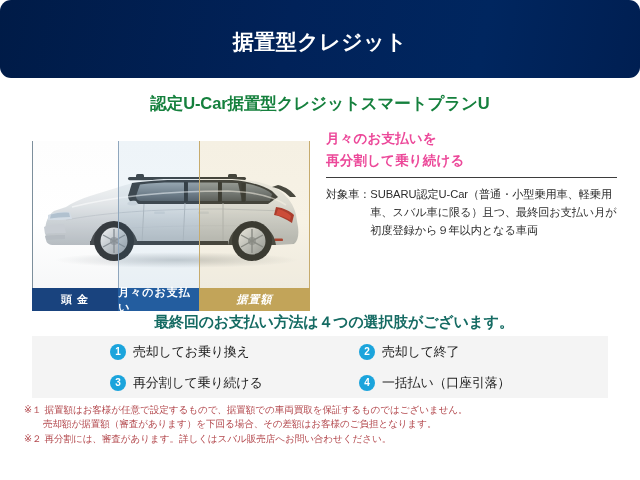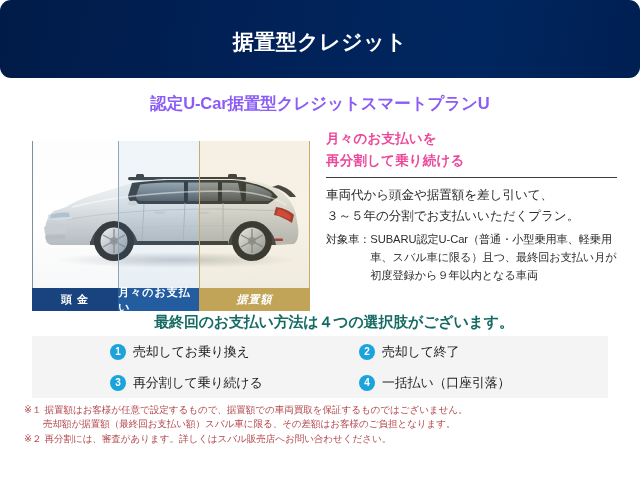--- a/index.html
+++ b/index.html
@@ -28,21 +28,21 @@
     font-weight: bold;
     letter-spacing: 0.5px;
     line-height: 1;
     padding-top: 4px;
   }
 
   
   .subtitle {
     position: absolute; left: 0; top: 93px; width: 640px;
     text-align: center;
-    color: #8b5cf6;
+    color: #15803d;
     font-size: 16.5px;
     font-weight: bold;
     letter-spacing: -0.1px;
   }
 
   
   .car-figure {
     position: absolute; left: 32px; top: 141px;
     width: 278px; height: 170px;
     background: #ffffff;
@@ -313,24 +313,20 @@
       <div class="car-label label-defer">据置額</div>
     </div>
   </div>
 
   <div class="right-col">
     <div class="rc-heading">
       <div>月々のお支払いを</div>
       <div>再分割して乗り続ける</div>
     </div>
     <div class="rc-rule"></div>
-    <div class="rc-body">
-      <div>車両代から頭金や据置額を差し引いて、</div>
-      <div>３～５年の分割でお支払いいただくプラン。</div>
-    </div>
     <div class="rc-target">
       <span class="rc-target-label">対象車：</span>
       <span class="rc-target-text">SUBARU認定U-Car（普通・小型乗用車、軽乗用車、スバル車に限る）且つ、最終回お支払い月が初度登録から９年以内となる車両</span>
     </div>
   </div>
 
   <div class="mid-headline">最終回のお支払い方法は４つの選択肢がございます。</div>
 
   <div class="options-panel">
     <div class="option">
@@ -350,21 +346,21 @@
       <span class="option-text">一括払い（口座引落）</span>
     </div>
   </div>
 
   <div class="footnotes">
     <div class="fn-row">
       <span class="fn-mark">※１</span>
       <span>据置額はお客様が任意で設定するもので、据置額での車両買取を保証するものではございません。</span>
     </div>
     <div class="fn-indent">
-      <span>売却額が据置額（最終回お支払い額）スバル車に限る、その差額はお客様のご負担となります。</span>
+      <span>売却額が据置額（審査があります）を下回る場合、その差額はお客様のご負担となります。</span>
     </div>
     <div class="fn-row fn2">
       <span class="fn-mark">※２</span>
       <span>再分割には、審査があります。詳しくはスバル販売店へお問い合わせください。</span>
     </div>
   </div>
 
 </div>
 
 </body></html>

